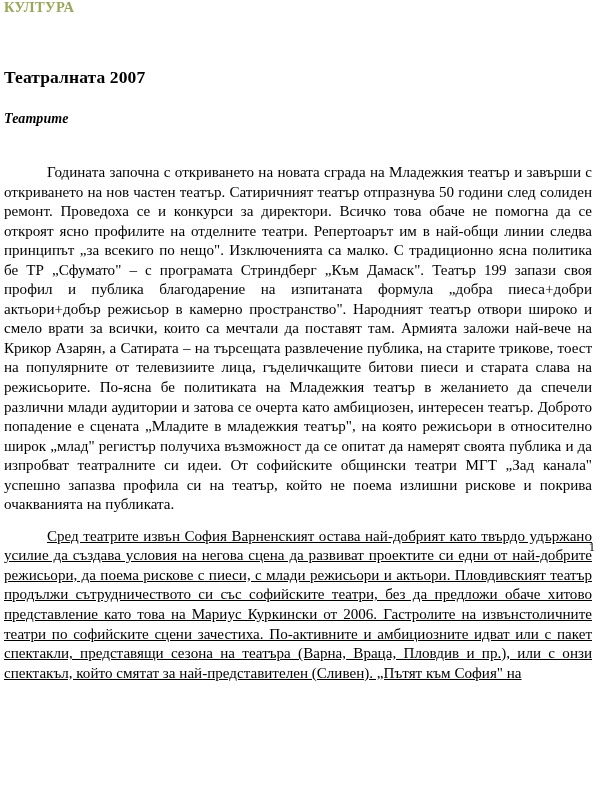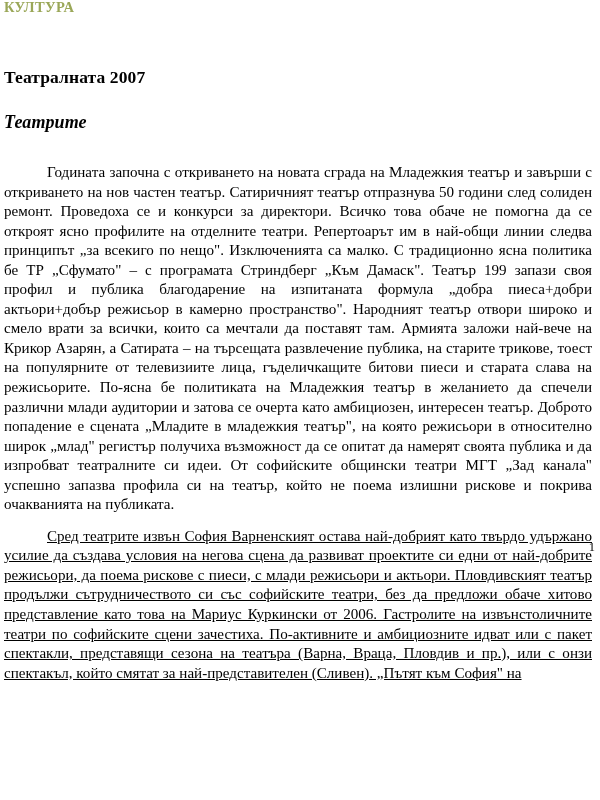--- a/index.html
+++ b/index.html
@@ -58,21 +58,21 @@
     letter-spacing: 0.1px;
     text-align: center;
   }
 
   .doc-subtitle {
     position: absolute;
     left: 4px;
     top: 98px;
     font-weight: bold;
     font-style: italic;
-    font-size: 18px;
+    font-size: 14px;
     line-height: 18px;
     letter-spacing: 0.1px;
   }
 
   .body-text {
     position: absolute;
     left: 4px;
     top: 163px;
     width: 592px;
     font-size: 15.1px;

